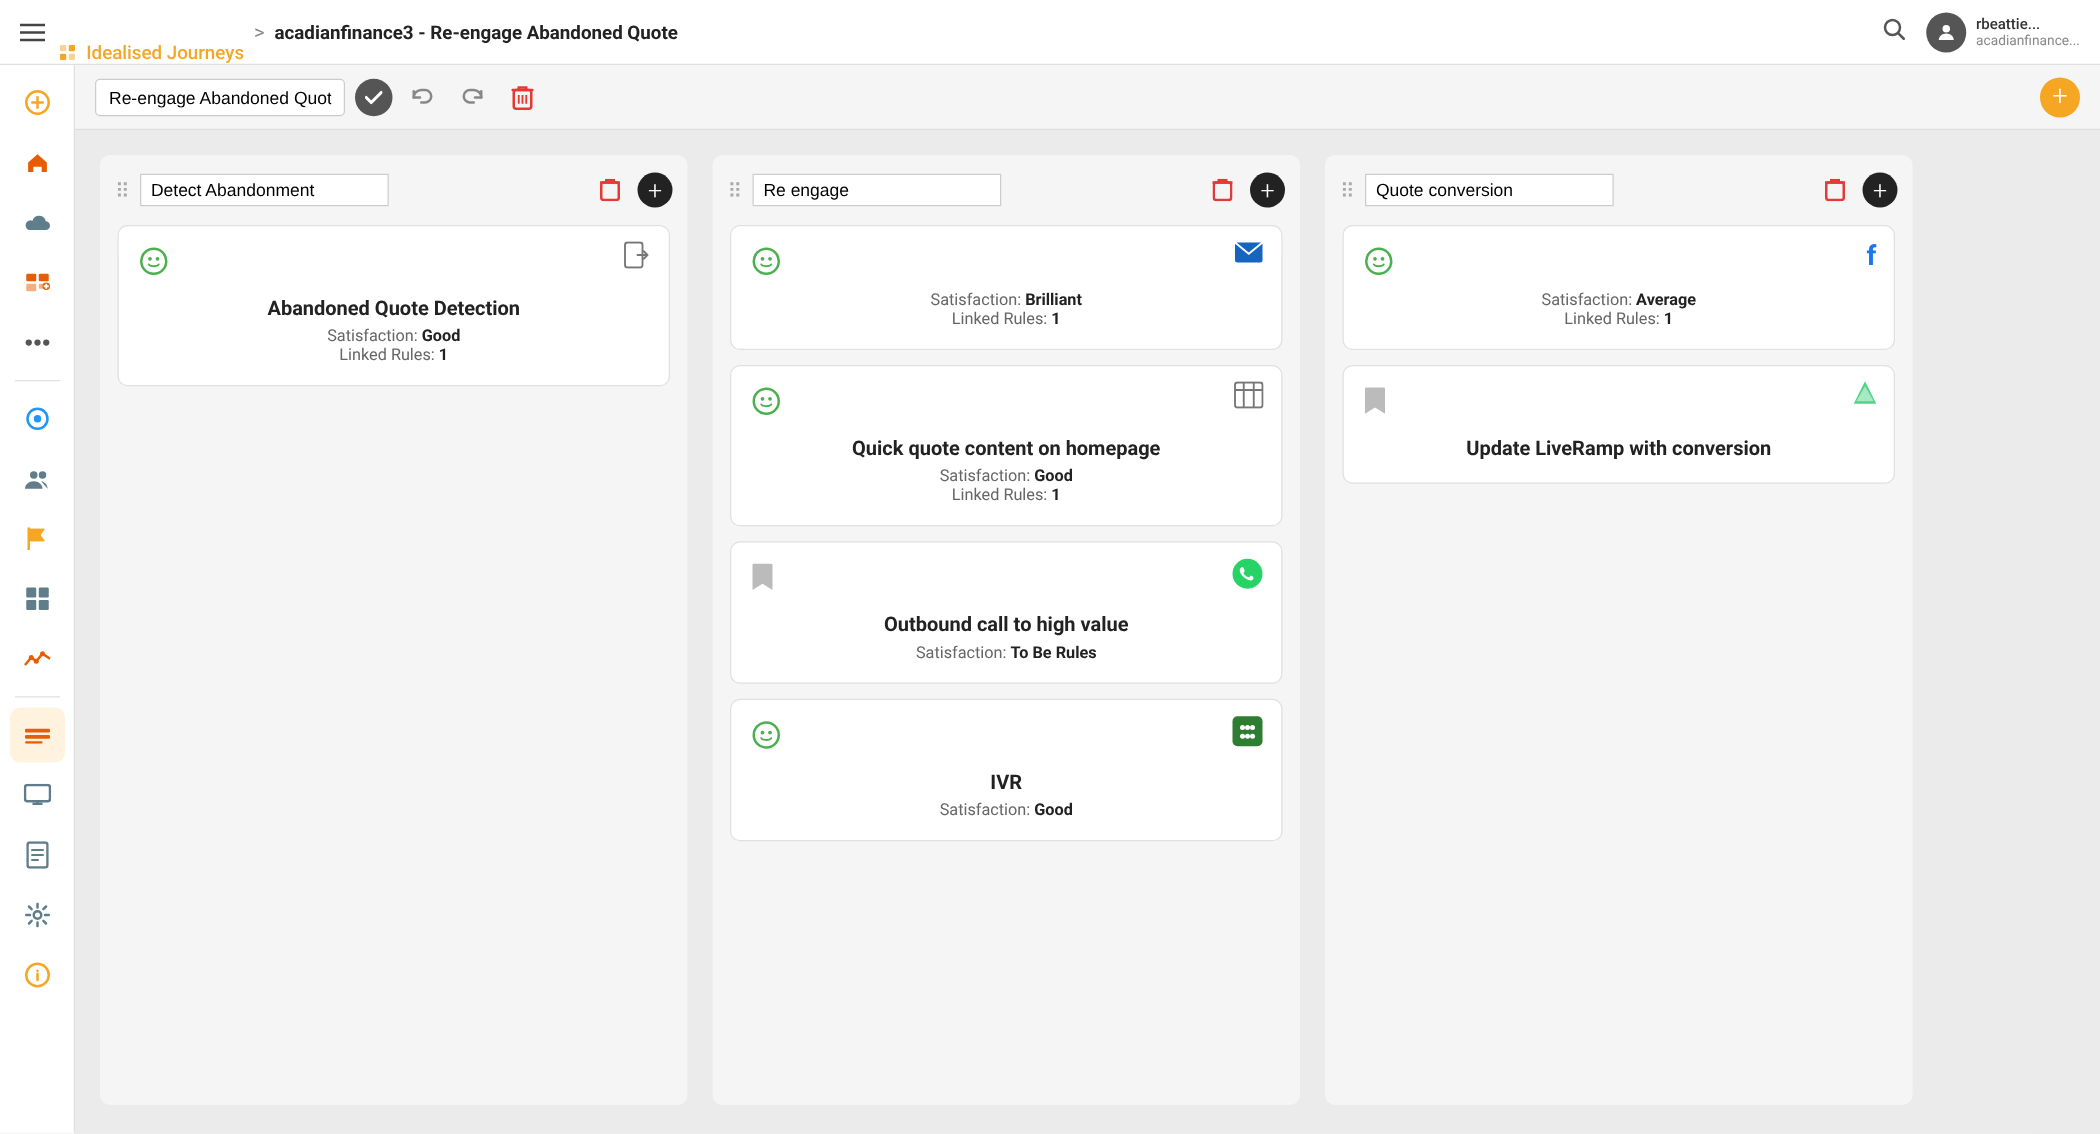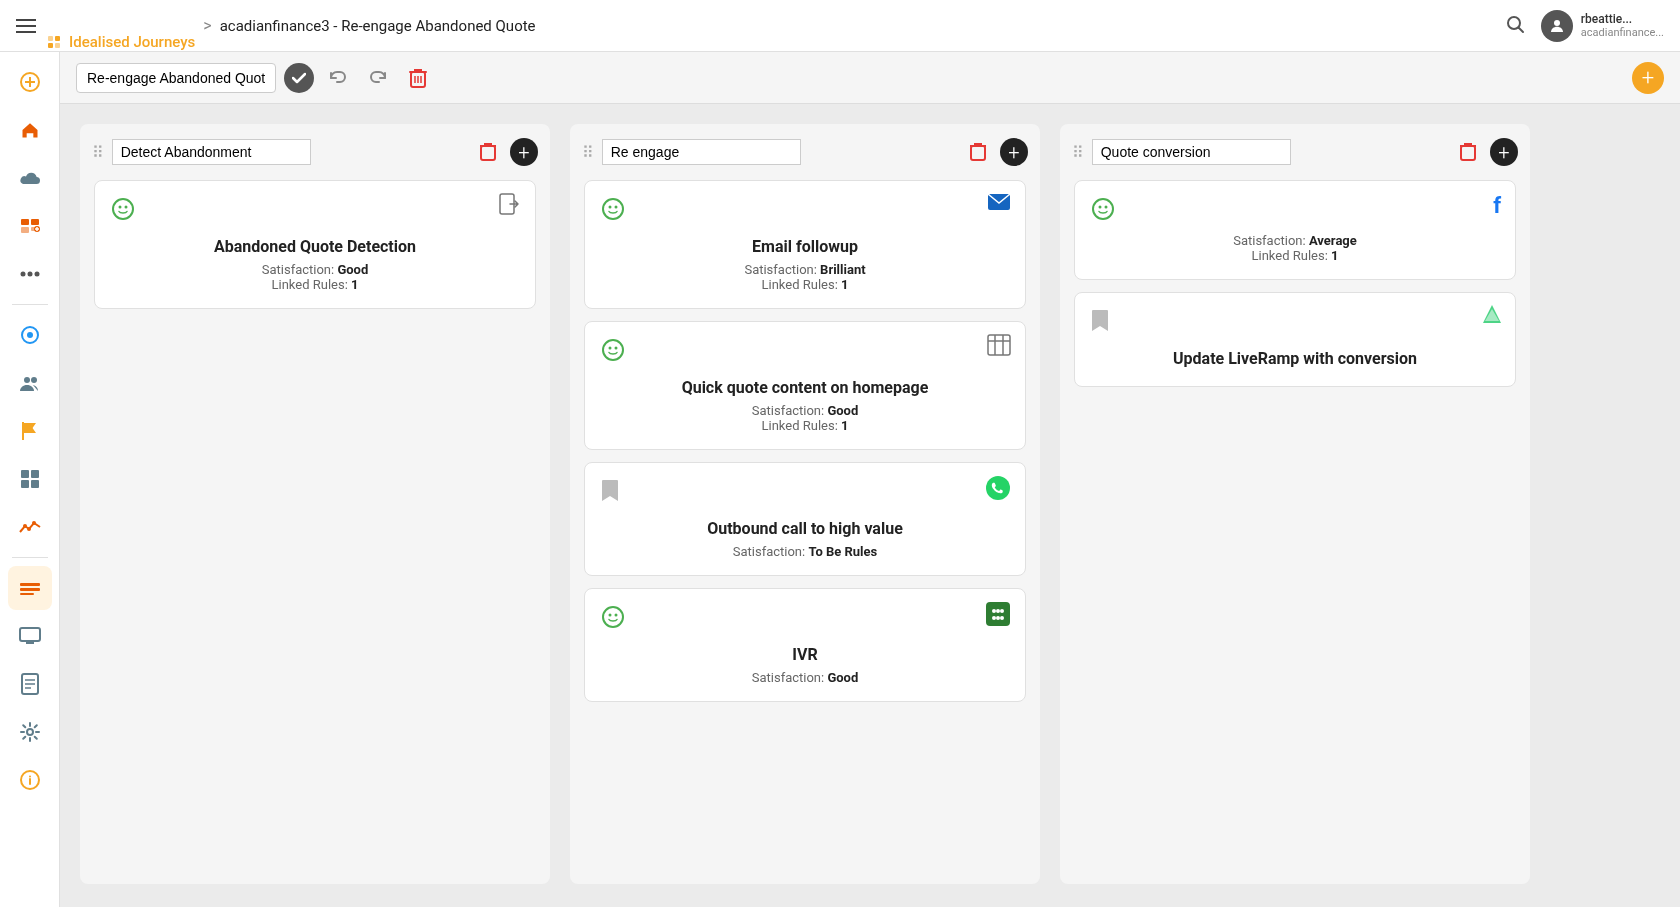--- a/index.html
+++ b/index.html
@@ -15,21 +15,21 @@
       border-bottom: 1px solid #e0e0e0;
       gap: 12px;
       flex-shrink: 0;
     }
     .hamburger-icon { cursor: pointer; display: flex; flex-direction: column; gap: 4px; }
     .hamburger-icon span { display: block; width: 20px; height: 2px; background: #444; }
     .breadcrumb { display: flex; align-items: center; gap: 8px; font-size: 14px; }
     .breadcrumb-logo { display: flex; align-items: center; gap: 6px; }
     .breadcrumb-link { color: #f5a623; font-weight: 500; font-size: 15px; }
     .breadcrumb-sep { color: #888; font-size: 16px; }
-    .breadcrumb-current { color: #222; font-weight: 400; font-size: 15px; }
+    .breadcrumb-current { color: #222; font-weight: 700; font-size: 15px; }
     .header-right { margin-left: auto; display: flex; align-items: center; gap: 16px; }
     .search-icon-btn { cursor: pointer; color: #555; font-size: 18px; }
     .user-info { display: flex; align-items: center; gap: 8px; cursor: pointer; }
     .user-avatar { width: 32px; height: 32px; background: #555; border-radius: 50%; display: flex; align-items: center; justify-content: center; color: #fff; font-size: 14px; }
     .user-text { display: flex; flex-direction: column; }
     .user-name { font-size: 12px; color: #333; font-weight: 500; }
     .user-sub { font-size: 11px; color: #888; }
 
     
     .main-layout { display: flex; flex: 1; overflow: hidden; }
@@ -480,21 +480,20 @@
                   <path d="M8 14.5c1 2 7 2 8 0" stroke="#4caf50" stroke-width="1.5" stroke-linecap="round"></path>
                 </svg>
               </span>
               <span class="card-top-right">
                 <svg width="24" height="18" viewBox="0 0 24 18" fill="none">
                   <rect x="1" y="1" width="22" height="16" rx="2" fill="#1565c0"></rect>
                   <polyline points="1,1 12,10 23,1" stroke="white" stroke-width="1.5" fill="none"></polyline>
                 </svg>
               </span>
             </div>
-            <div class="card-title">Email followup</div>
             <div class="card-body">
               <div class="card-satisfaction">
                 <span>Satisfaction: </span><strong>Brilliant</strong>
               </div>
               <div class="card-linked">
                 <span>Linked Rules: </span><strong>1</strong>
               </div>
             </div>
           </div>
 

